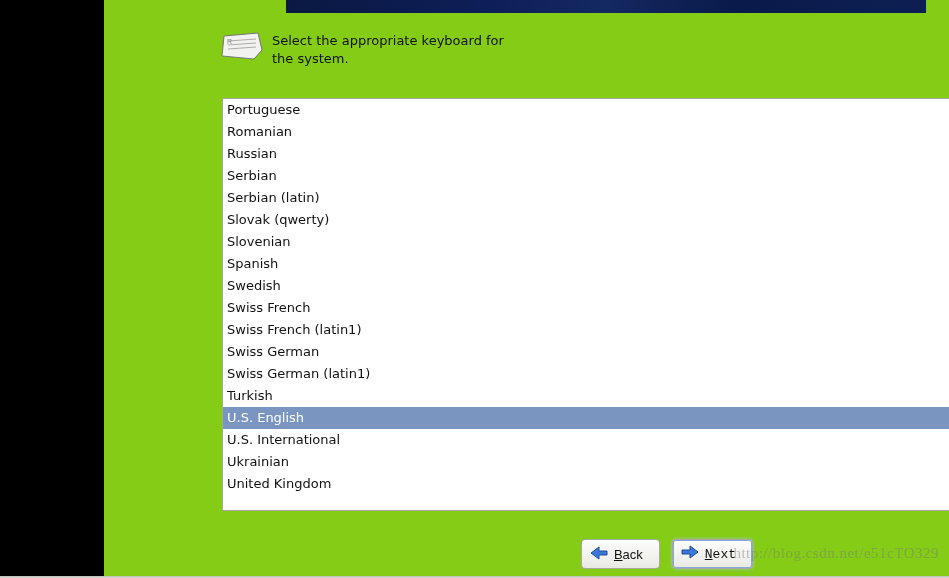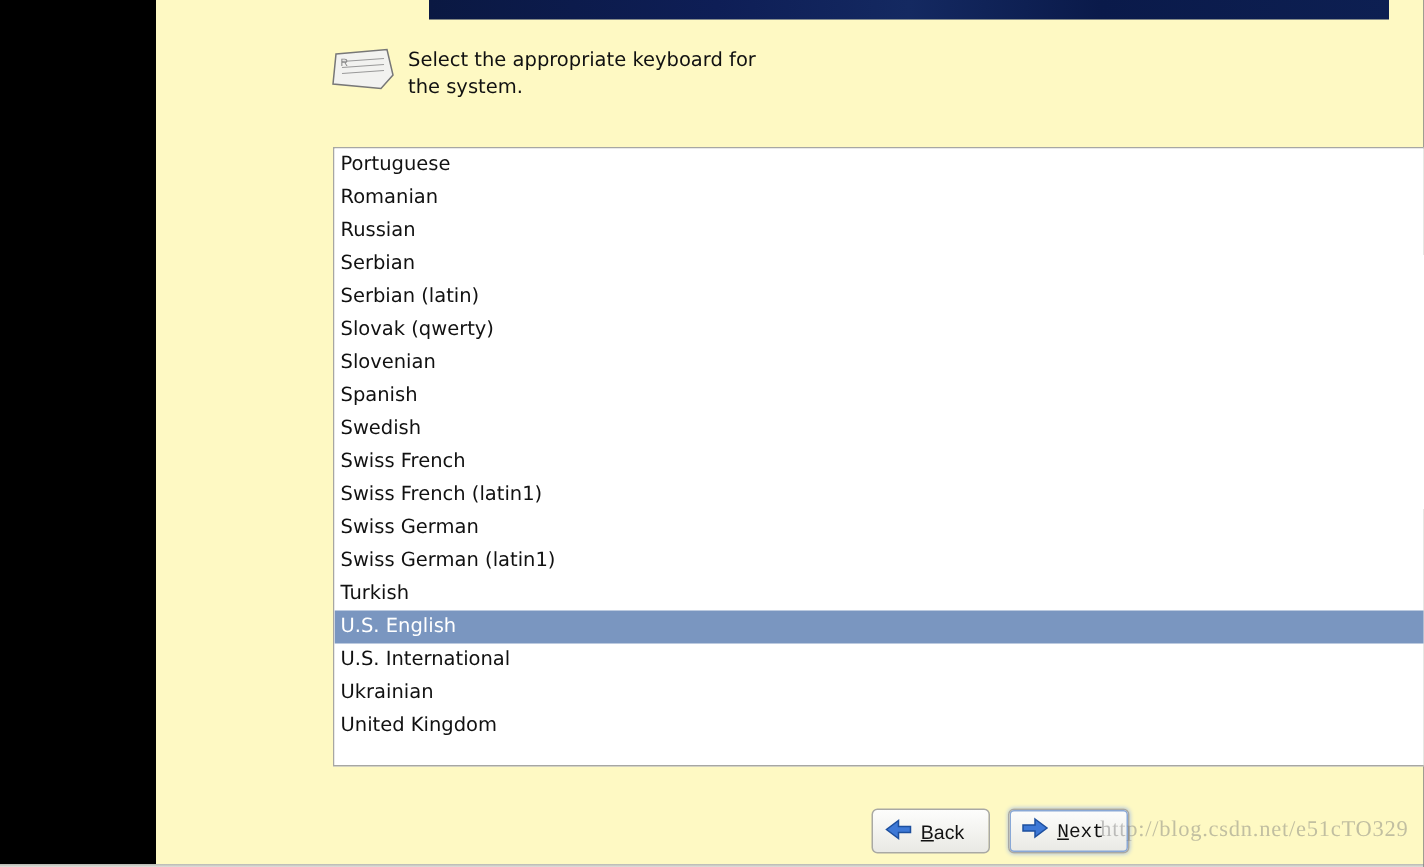--- a/index.html
+++ b/index.html
@@ -11,21 +11,21 @@
       height: 578px;
       overflow: hidden;
       position: relative;
     }
     .installer-window {
       position: absolute;
       left: 104px;
       top: 0;
       width: 845px;
       height: 576px;
-      background: #fef9c3;
+      background: #84cc16;
       display: flex;
       flex-direction: column;
     }
     .banner {
       position: absolute;
       left: 182px;
       top: 0;
       width: 640px;
       height: 13px;
       background: linear-gradient(90deg, #0a1842 0%, #0e1e56 30%, #142961 50%, #0a1a4a 70%, #0d1f52 100%);

